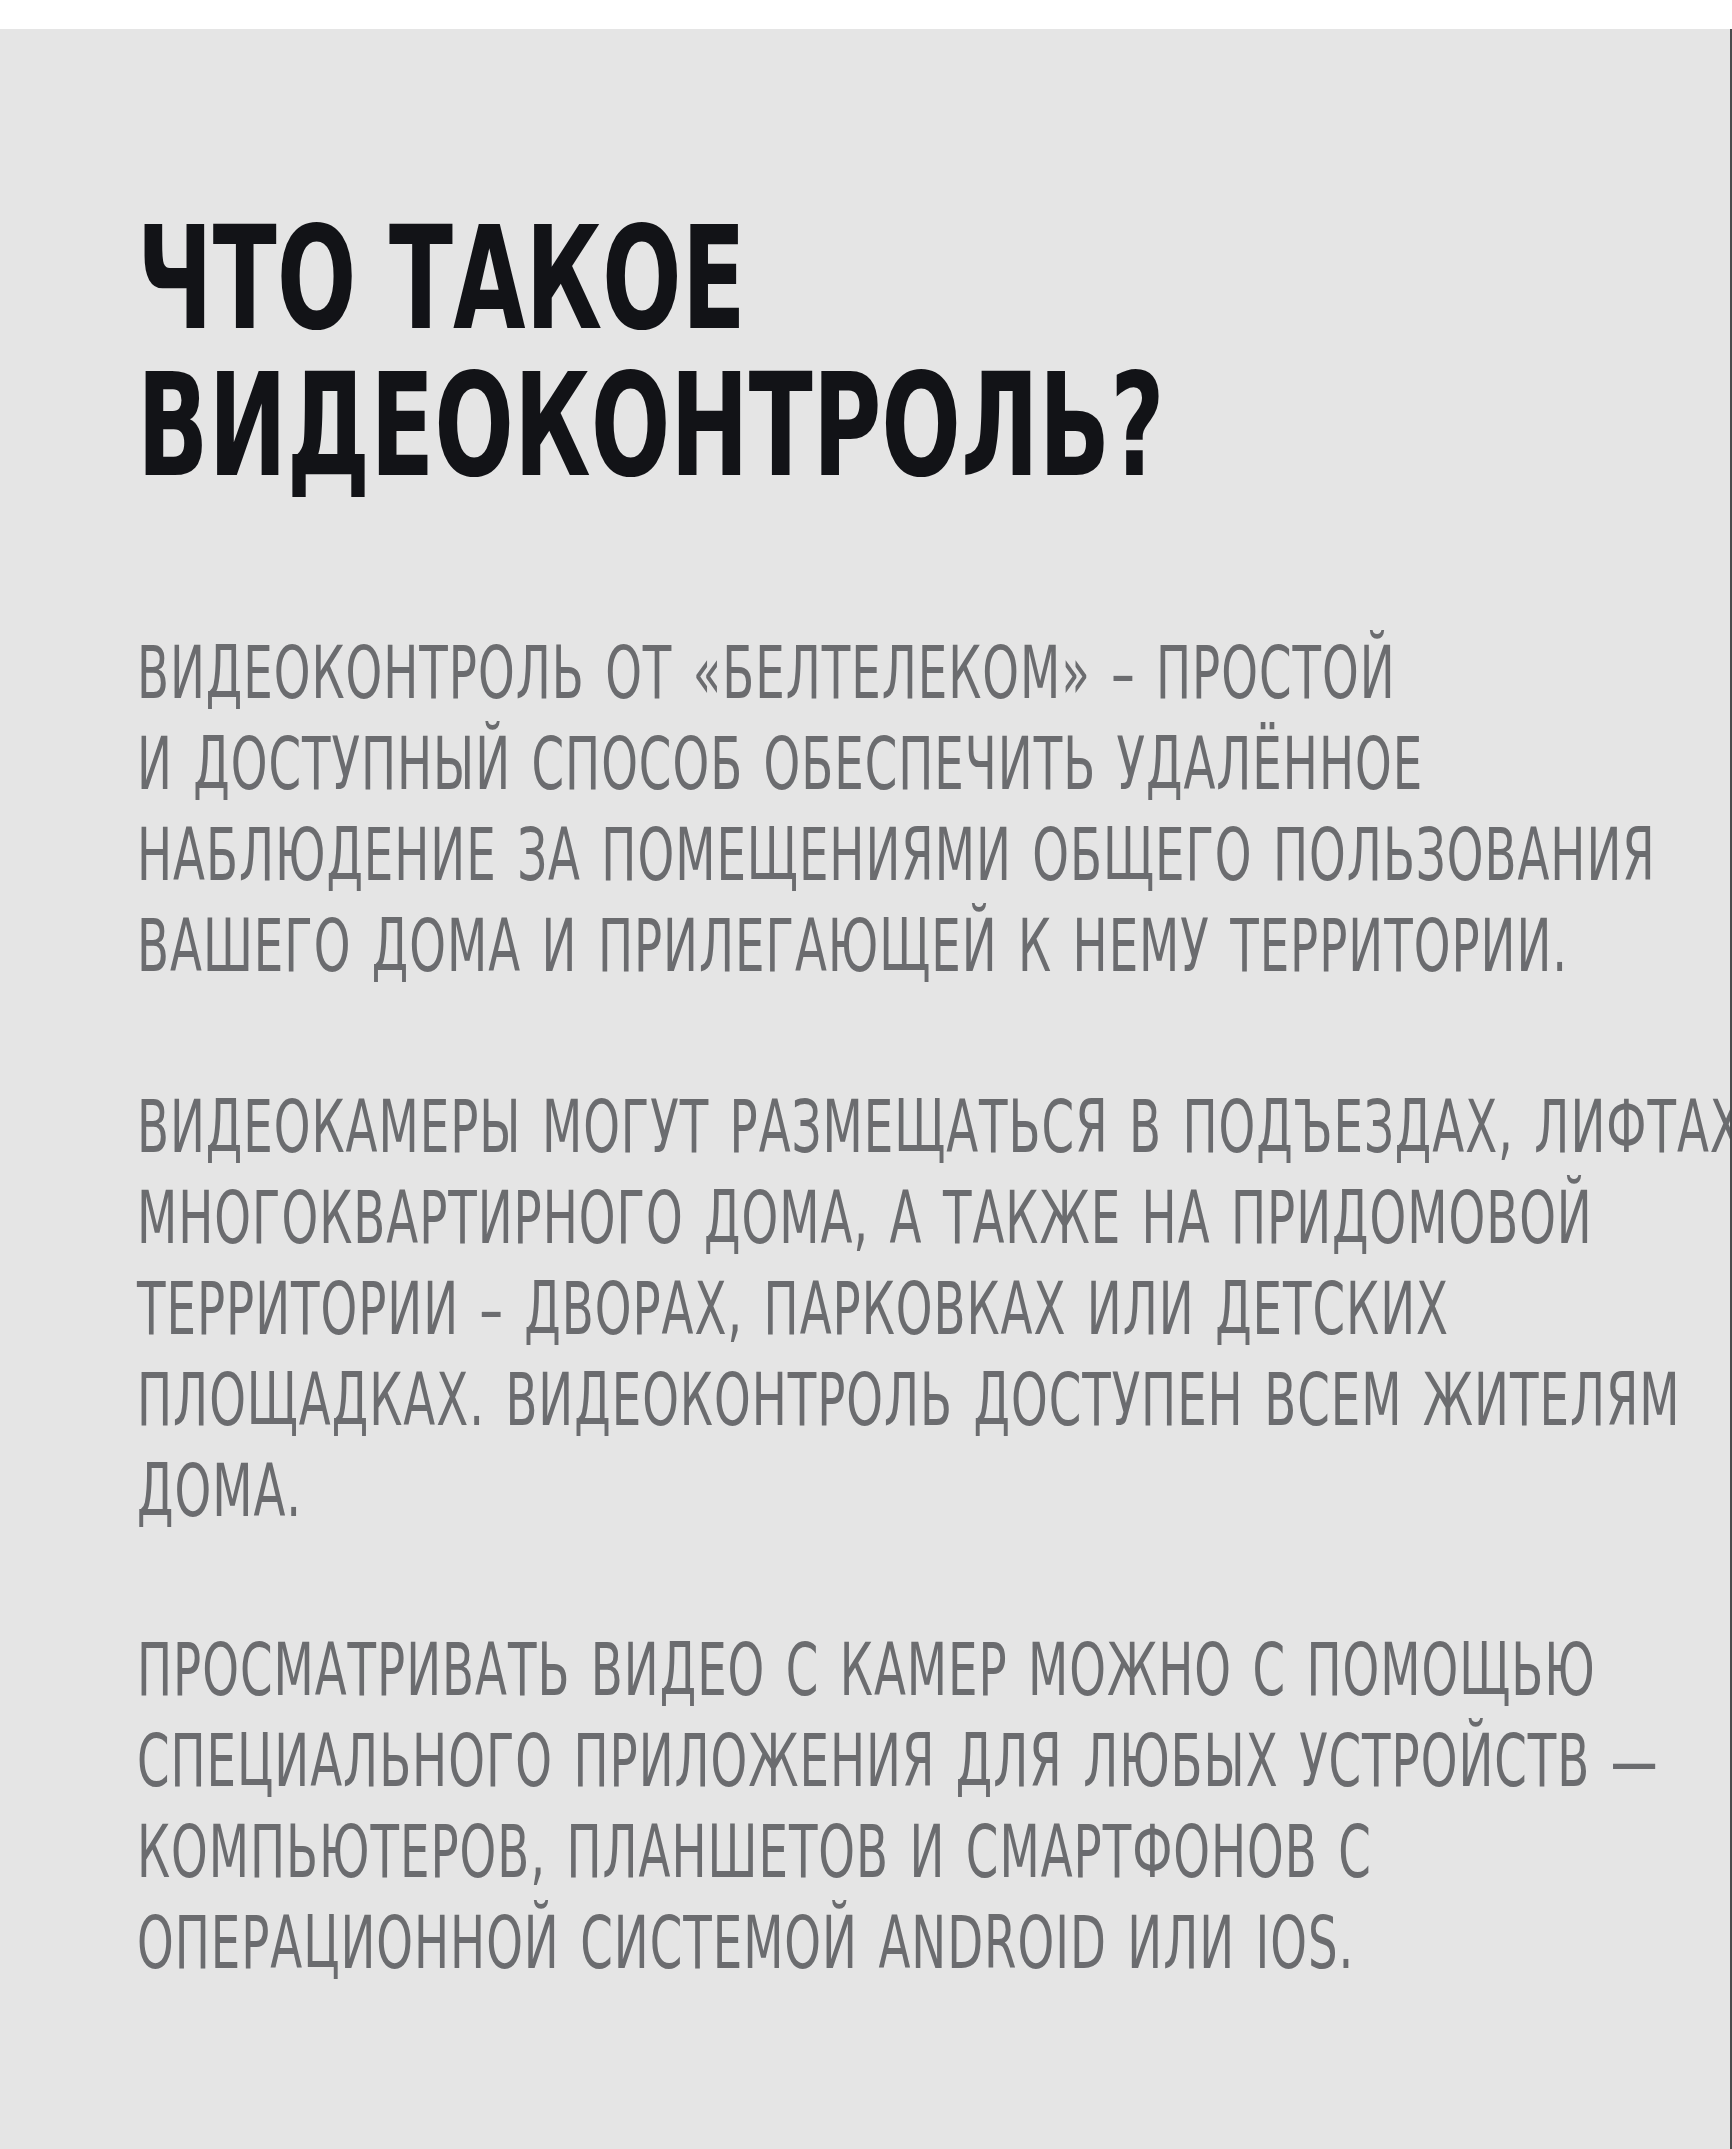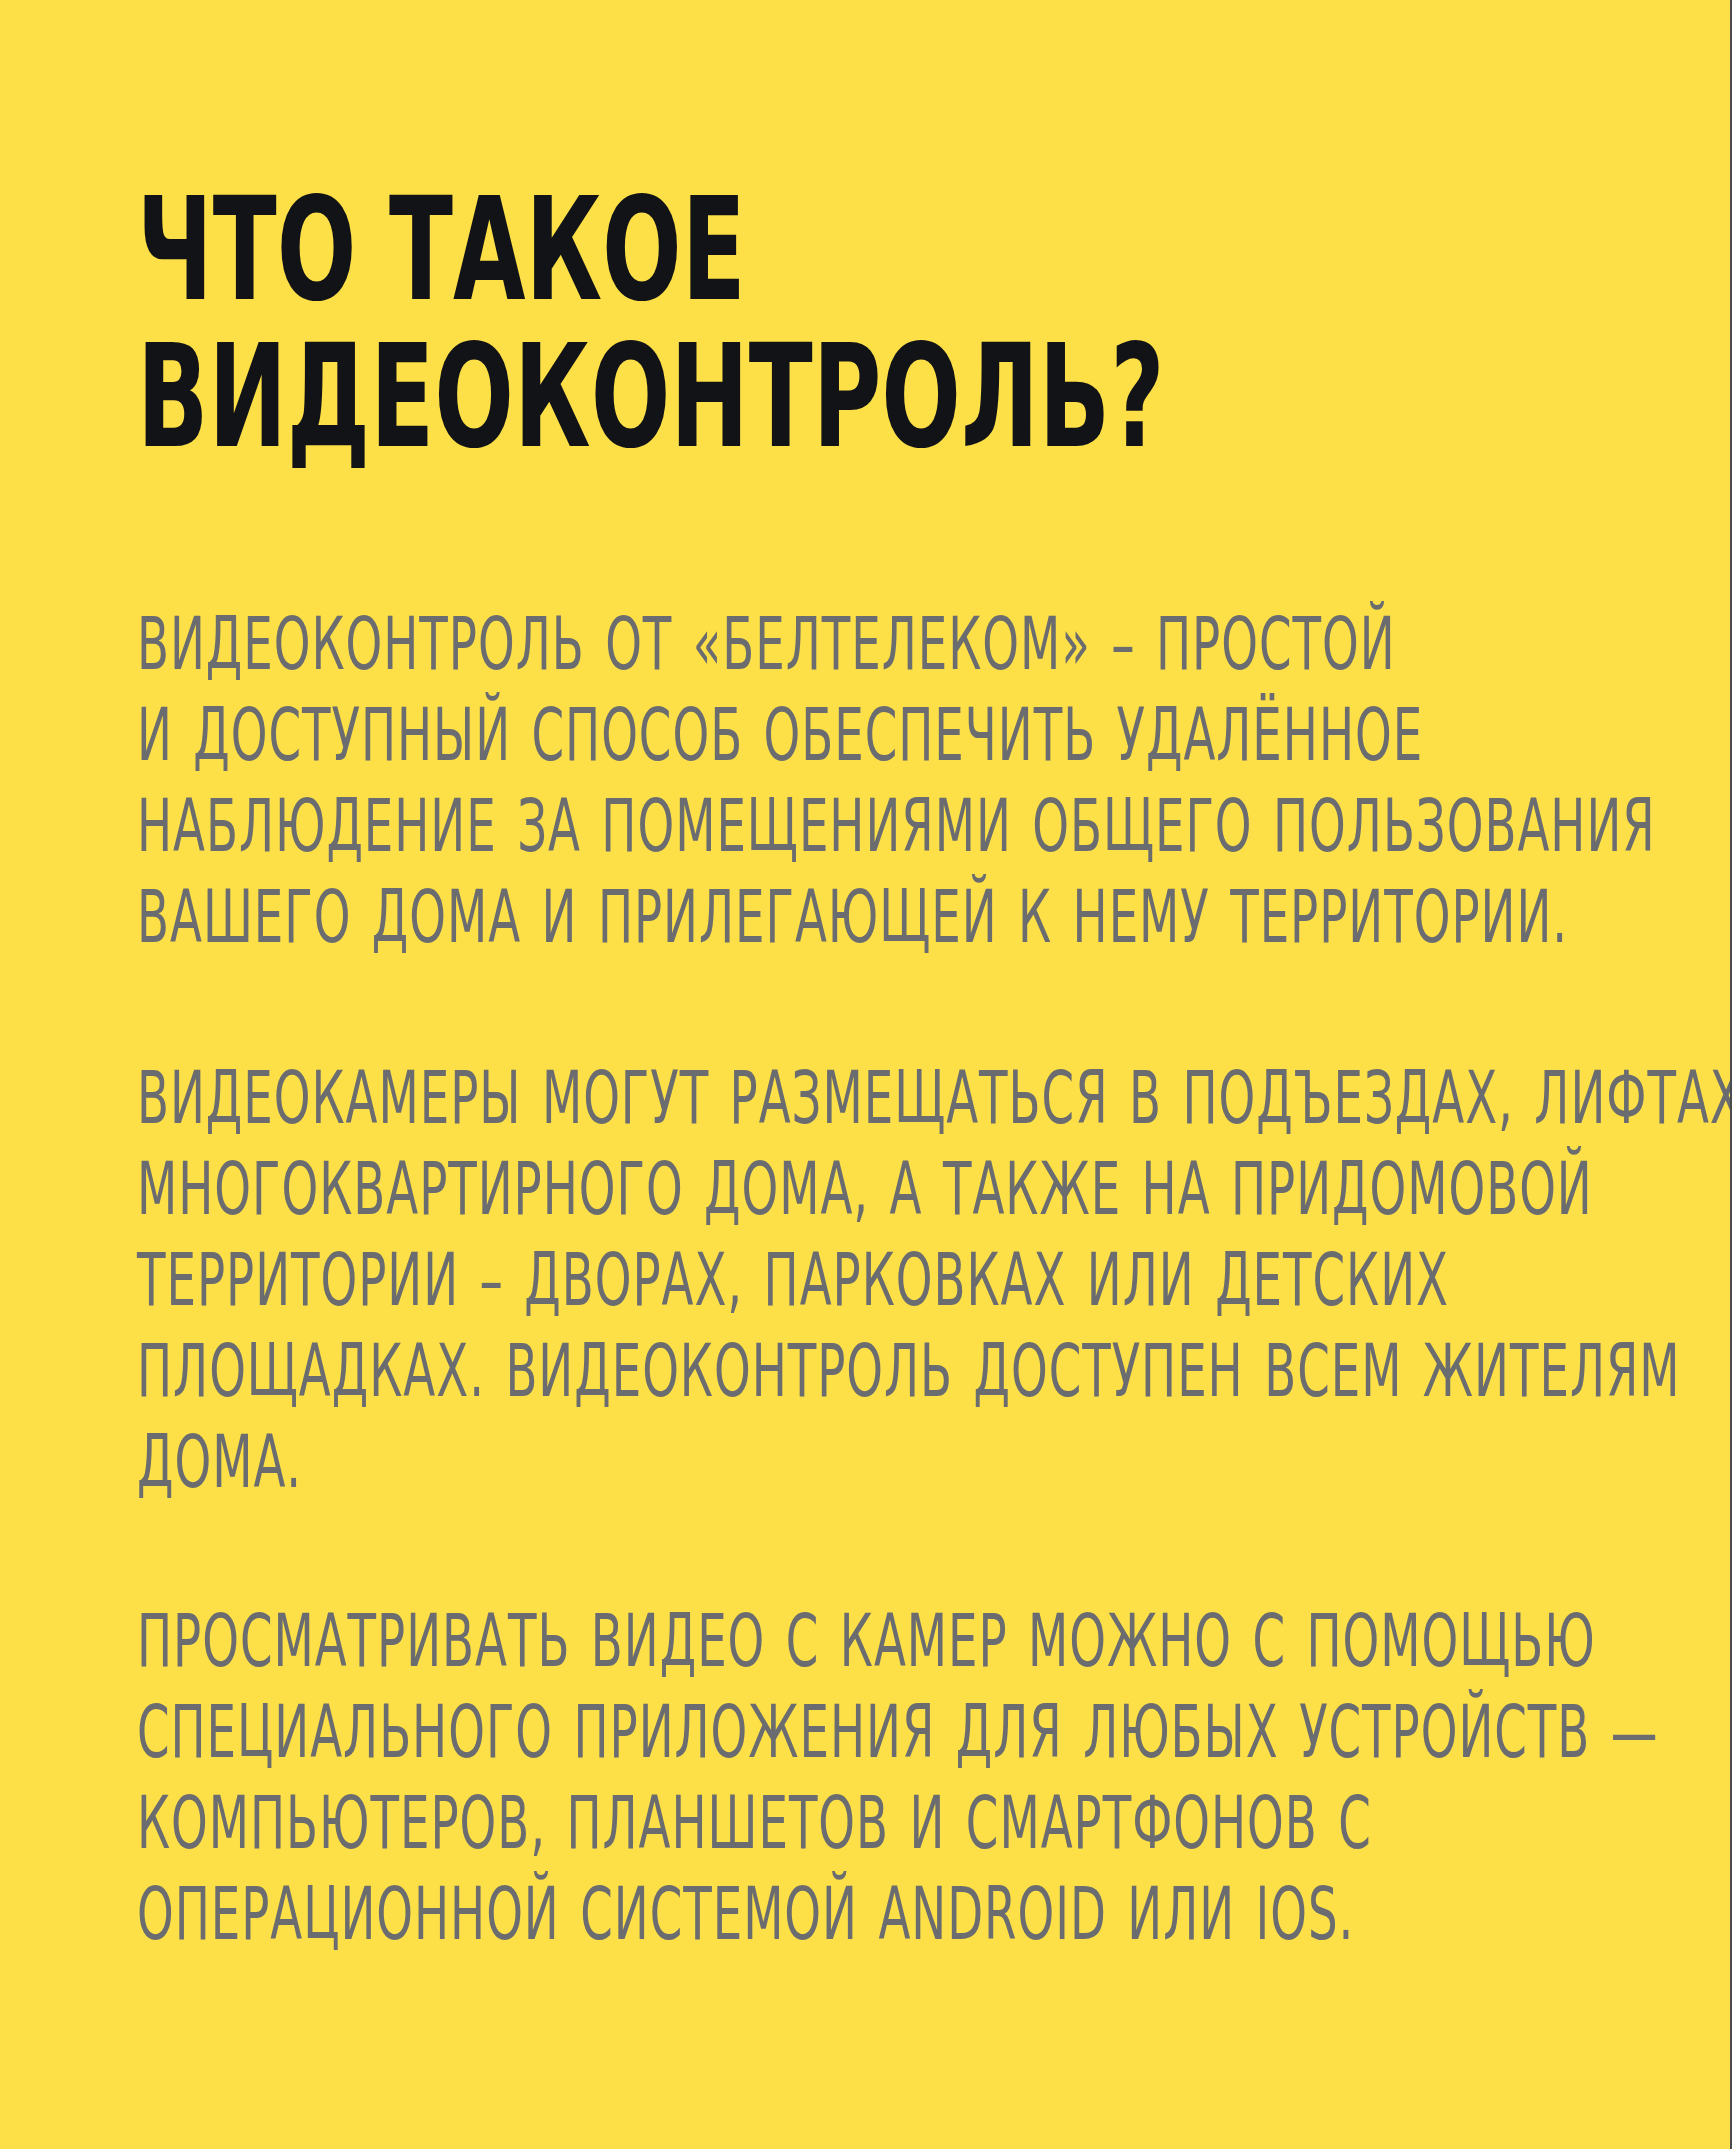--- a/index.html
+++ b/index.html
@@ -10,21 +10,22 @@
   body {
     width: 1732px;
     height: 2150px;
     position: relative;
     overflow: hidden;
     font-family: "DejaVu Sans", "Liberation Sans", sans-serif;
   }
   .page {
     position: absolute;
     inset: 0;
-    background: #fde047;
+    background: #e5e5e5;
+    margin-top: 29px;
   }
   
   .edge-line {
     position: absolute;
     top: 0;
     right: 0;
     width: 1.8px;
     height: 100%;
     background: #4a4b4d;
   }

